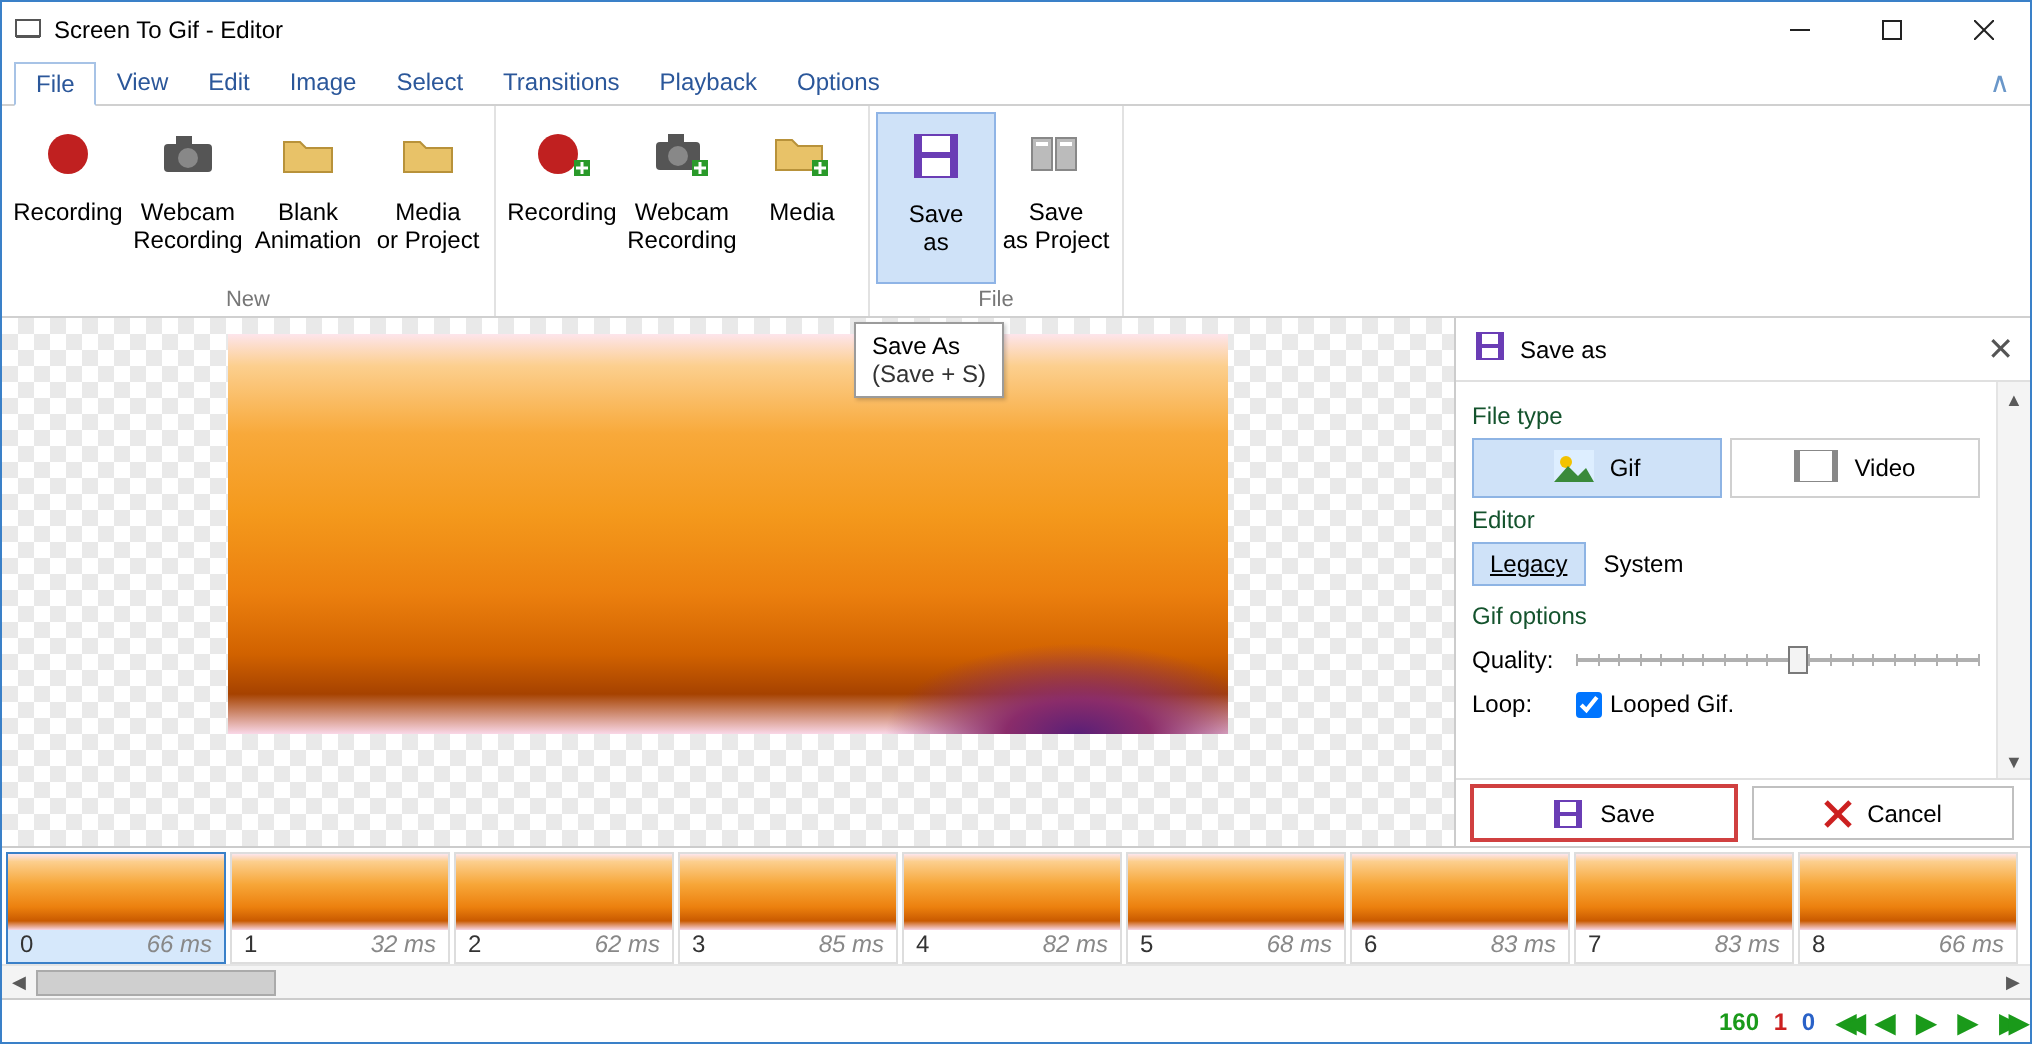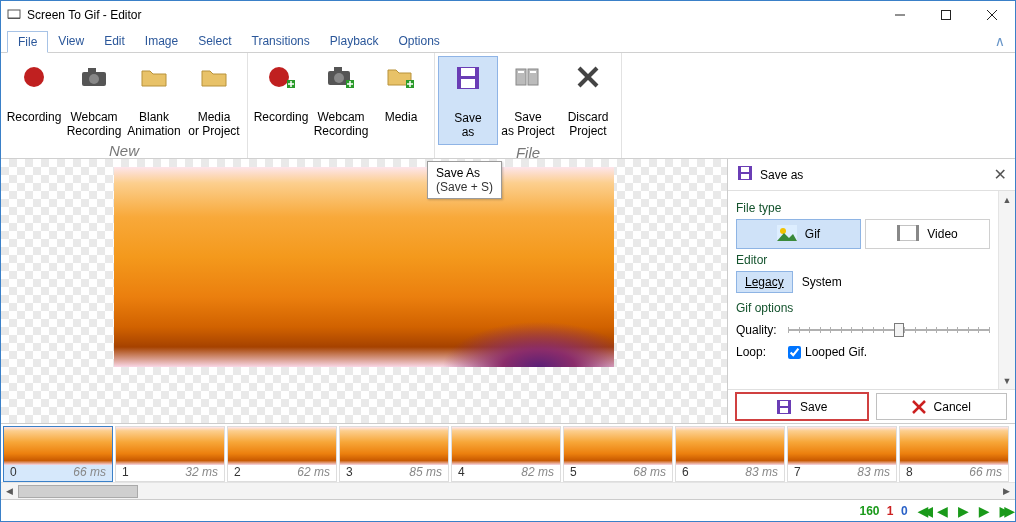--- a/index.html
+++ b/index.html
@@ -11,24 +11,24 @@
 .win-btn { width: 46px; height: 28px; display: inline-flex; align-items: center; justify-content: center; }
 .win-btn svg { pointer-events: none; }
 .menubar { height: 24px; display: flex; align-items: center; background: #fff; border-bottom: 1px solid #d0d0d0; padding-left: 6px; }
 .menubar .tab { padding: 3px 10px; color: #2b579a; cursor: default; }
 .menubar .tab.active { border: 1px solid #a7c3e6; border-bottom: 1px solid #fff; background: #fff; position: relative; top: 1px; }
 .menubar .spacer { flex: 1; }
 .collapse-arrow { padding: 0 10px; color: #6a97c9; font-size: 14px; }
 .ribbon { height: 106px; background: #fff; border-bottom: 1px solid #d0d0d0; display: flex; }
 .rgroup { border-right: 1px solid #e2e2e2; padding: 3px 3px 0 3px; display: flex; flex-direction: column; }
 .rgroup .buttons { flex: 1; display: flex; }
-.rgroup .glabel { text-align: center; color: #777; font-size: 15px; height: 16px; line-height: 16px; font-style: italic; }
+.rgroup .glabel { text-align: center; color: #777; font-size: 11px; height: 16px; line-height: 16px; }
 .rb { width: 60px; display: flex; flex-direction: column; align-items: center; padding-top: 4px; text-align: center; line-height: 1.15; cursor: default; }
 .rb .ricon { height: 34px; display: flex; align-items: center; justify-content: center; }
-.rb .rlabel { margin-top: 17px; font-size: 12px; min-height: 32px; display: flex; align-items: flex-start; justify-content: center; }
+.rb .rlabel { margin-top: 6px; font-size: 12px; min-height: 32px; display: flex; align-items: flex-start; justify-content: center; }
 .rb.saveas { background: #cfe2f8; border: 1px solid #8fb4e6; }
 .tooltip { position: absolute; left: 426px; top: 160px; background: #fff; border: 1px solid #9b9b9b; padding: 4px 8px; box-shadow: 1px 1px 2px rgba(0,0,0,.2); z-index: 20; }
 .tooltip .t1 { font-size: 12px; }
 .tooltip .t2 { font-size: 12px; color: #333; }
 .work { flex: 1; display: flex; background: #fff; position: relative; }
 .canvas { flex: 1; display: flex; align-items: flex-start; justify-content: center; padding-top: 8px; overflow: hidden;
   background-image: linear-gradient(45deg,#e9e9e9 25%,transparent 25%,transparent 75%,#e9e9e9 75%),linear-gradient(45deg,#e9e9e9 25%,transparent 25%,transparent 75%,#e9e9e9 75%);
   background-size: 16px 16px; background-position: 0 0,8px 8px; background-color: #fff;
 }
 .preview { width: 500px; height: 200px; background: linear-gradient(180deg,#fde5ec 0%,#fccf8e 8%,#f8a93a 25%,#f4991c 45%,#eb7f0e 65%,#d16200 80%,#a64200 90%,#f9d7e7 100%); border: 0; position: relative; overflow: hidden; }
@@ -214,29 +214,20 @@
             <div class="ricon">
               <svg width="28" height="24">
                 <rect x="2" y="4" width="10" height="16" fill="#bbb" stroke="#888"></rect>
                 <rect x="14" y="4" width="10" height="16" fill="#bbb" stroke="#888"></rect>
                 <rect x="4" y="6" width="6" height="2" fill="#fff"></rect>
                 <rect x="16" y="6" width="6" height="2" fill="#fff"></rect>
               </svg>
             </div>
             <div class="rlabel">Save<br>as Project</div>
           </div>
-          <div class="rb">
-            <div class="ricon">
-              <svg width="24" height="24">
-                <line x1="3" y1="3" x2="21" y2="21" stroke="#444" stroke-width="4"></line>
-                <line x1="21" y1="3" x2="3" y2="21" stroke="#444" stroke-width="4"></line>
-              </svg>
-            </div>
-            <div class="rlabel">Discard<br>Project</div>
-          </div>
         </div>
         <div class="glabel">File</div>
       </div>
     </div>
 
   <div class="tooltip">
     <div class="t1">Save As</div>
     <div class="t2">(Save + S)</div>
   </div>
 

